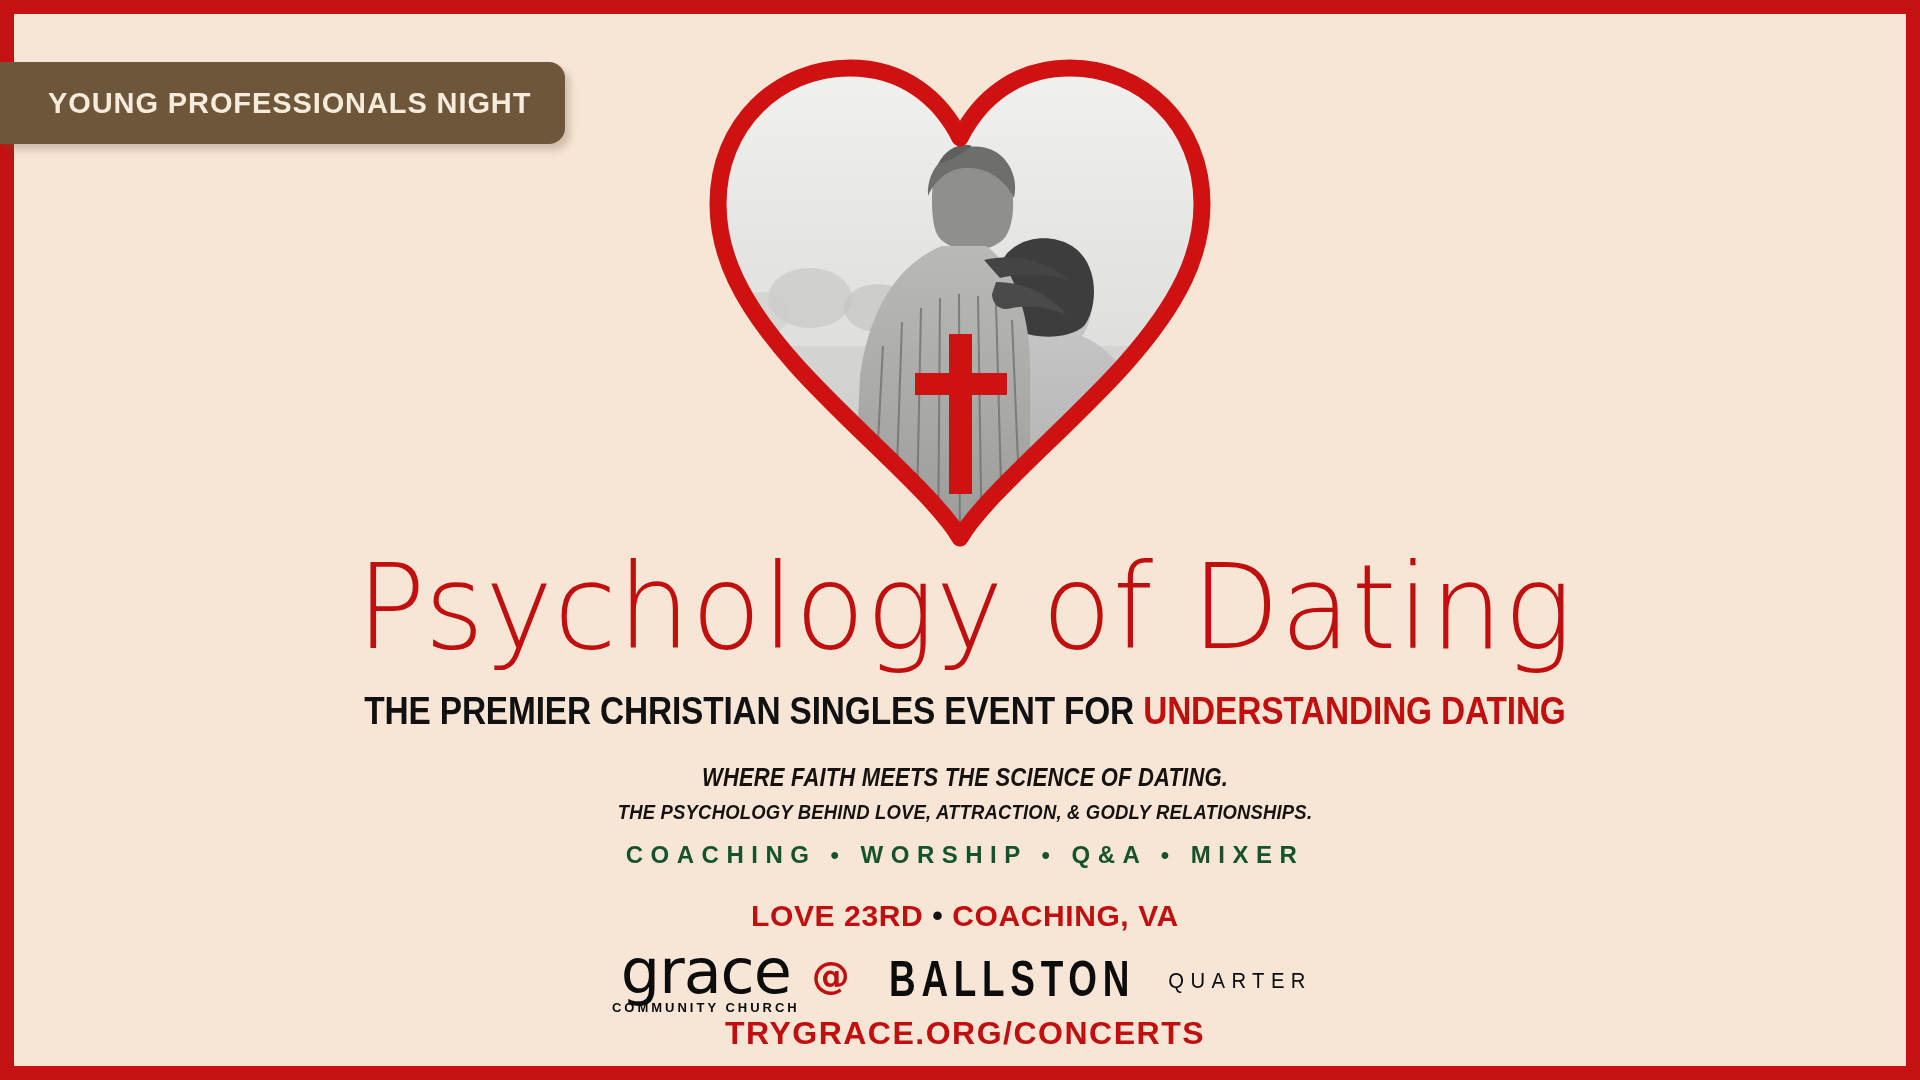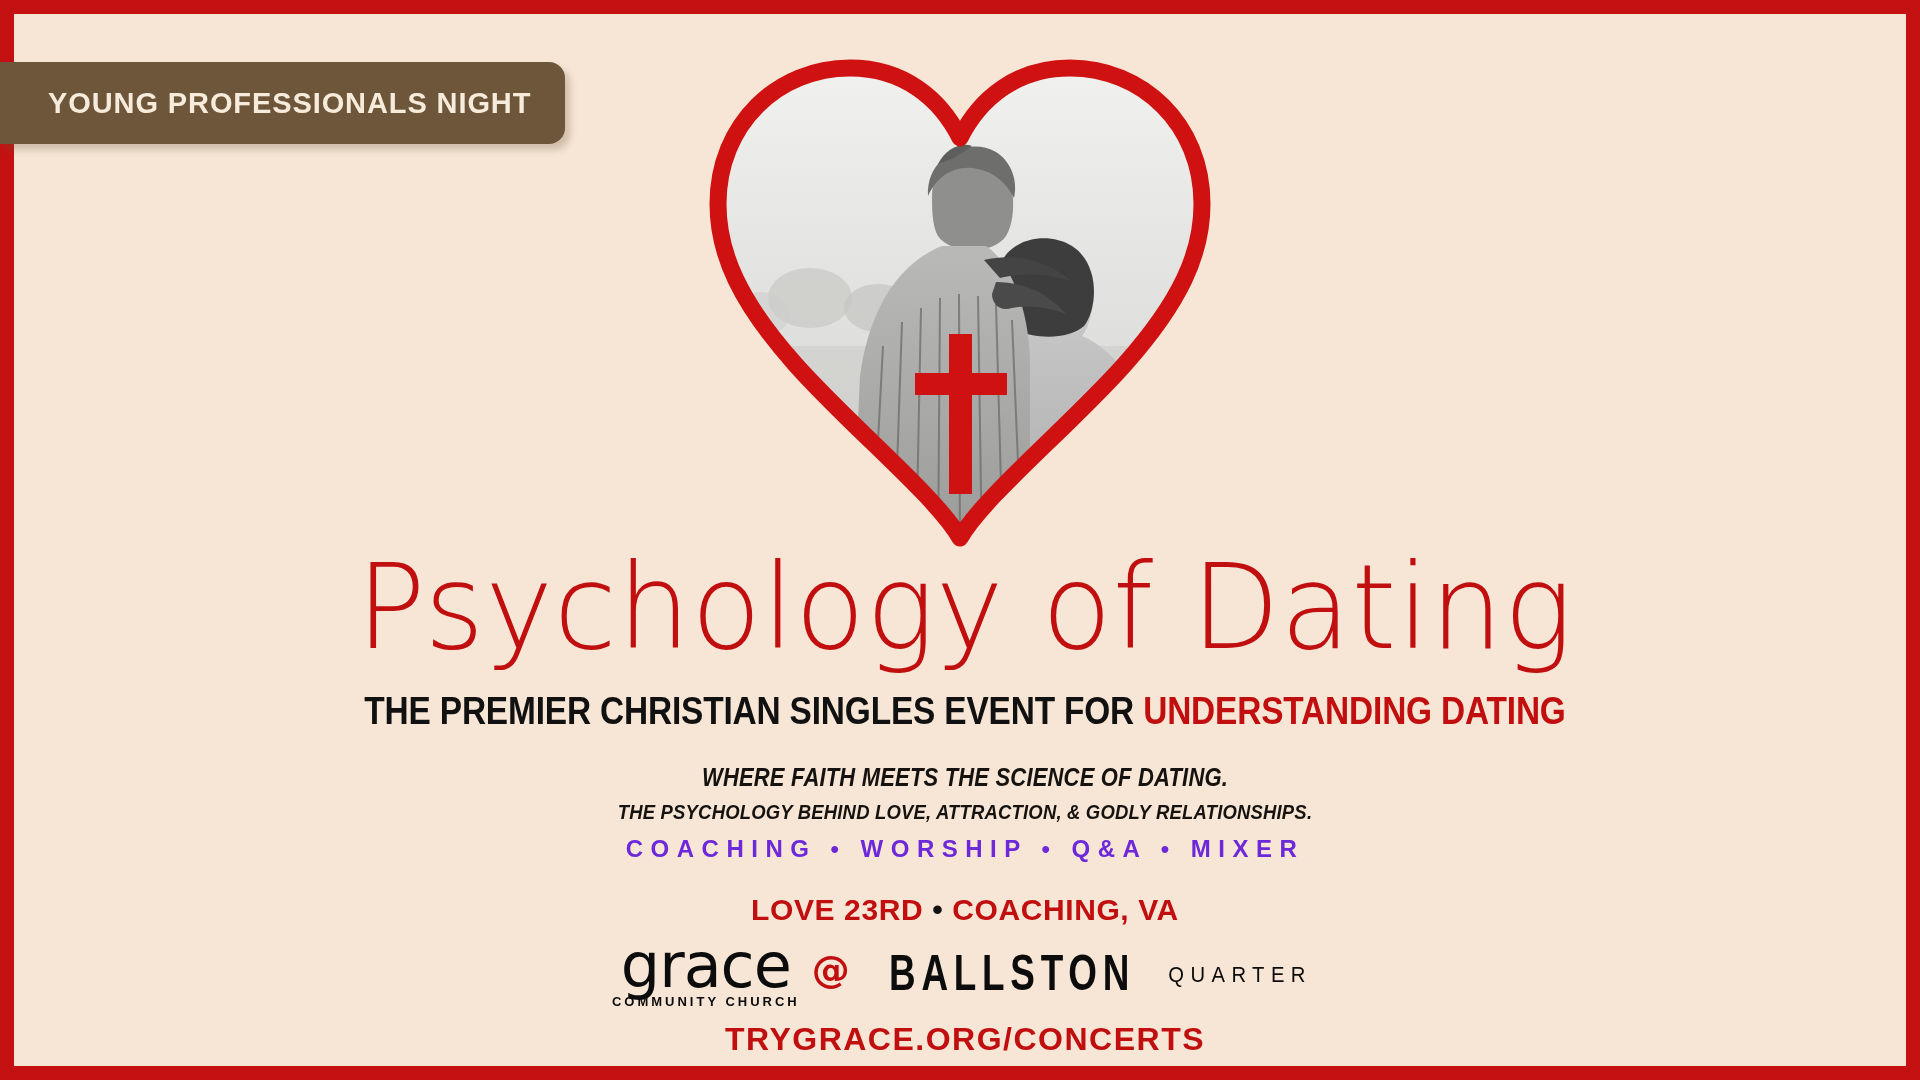--- a/index.html
+++ b/index.html
@@ -94,24 +94,24 @@
     margin-top:8px;
     font-size:21px;
     font-style:italic;
     font-weight:bold;
     color:#15120f;
     letter-spacing:0.2px;
     transform:scaleX(0.88);
     white-space:nowrap;
   }
   .features {
-    margin-top:11px;
+    margin-top:17px;
     font-size:24px;
     font-weight:bold;
-    color:#6d28d9;
+    color:#14532d;
     letter-spacing:7.5px;
     white-space:nowrap;
   }
   .datebar {
     margin-top:30px;
     font-size:30px;
     font-weight:bold;
     color:#c10e0e;
     letter-spacing:0.6px;
     white-space:nowrap;
@@ -162,21 +162,20 @@
   .ballston-sub {
     font-size:22px;
     font-weight:500;
     color:#0c0c0c;
     letter-spacing:7px;
     margin-top:6px;
     transform:scaleX(0.92);
   }
 
   .url {
-    margin-top:12px;
     font-size:32px;
     font-weight:bold;
     color:#c10e0e;
     letter-spacing:1.5px;
     white-space:nowrap;
   }
 </style>
 </head>
 <body>
 

